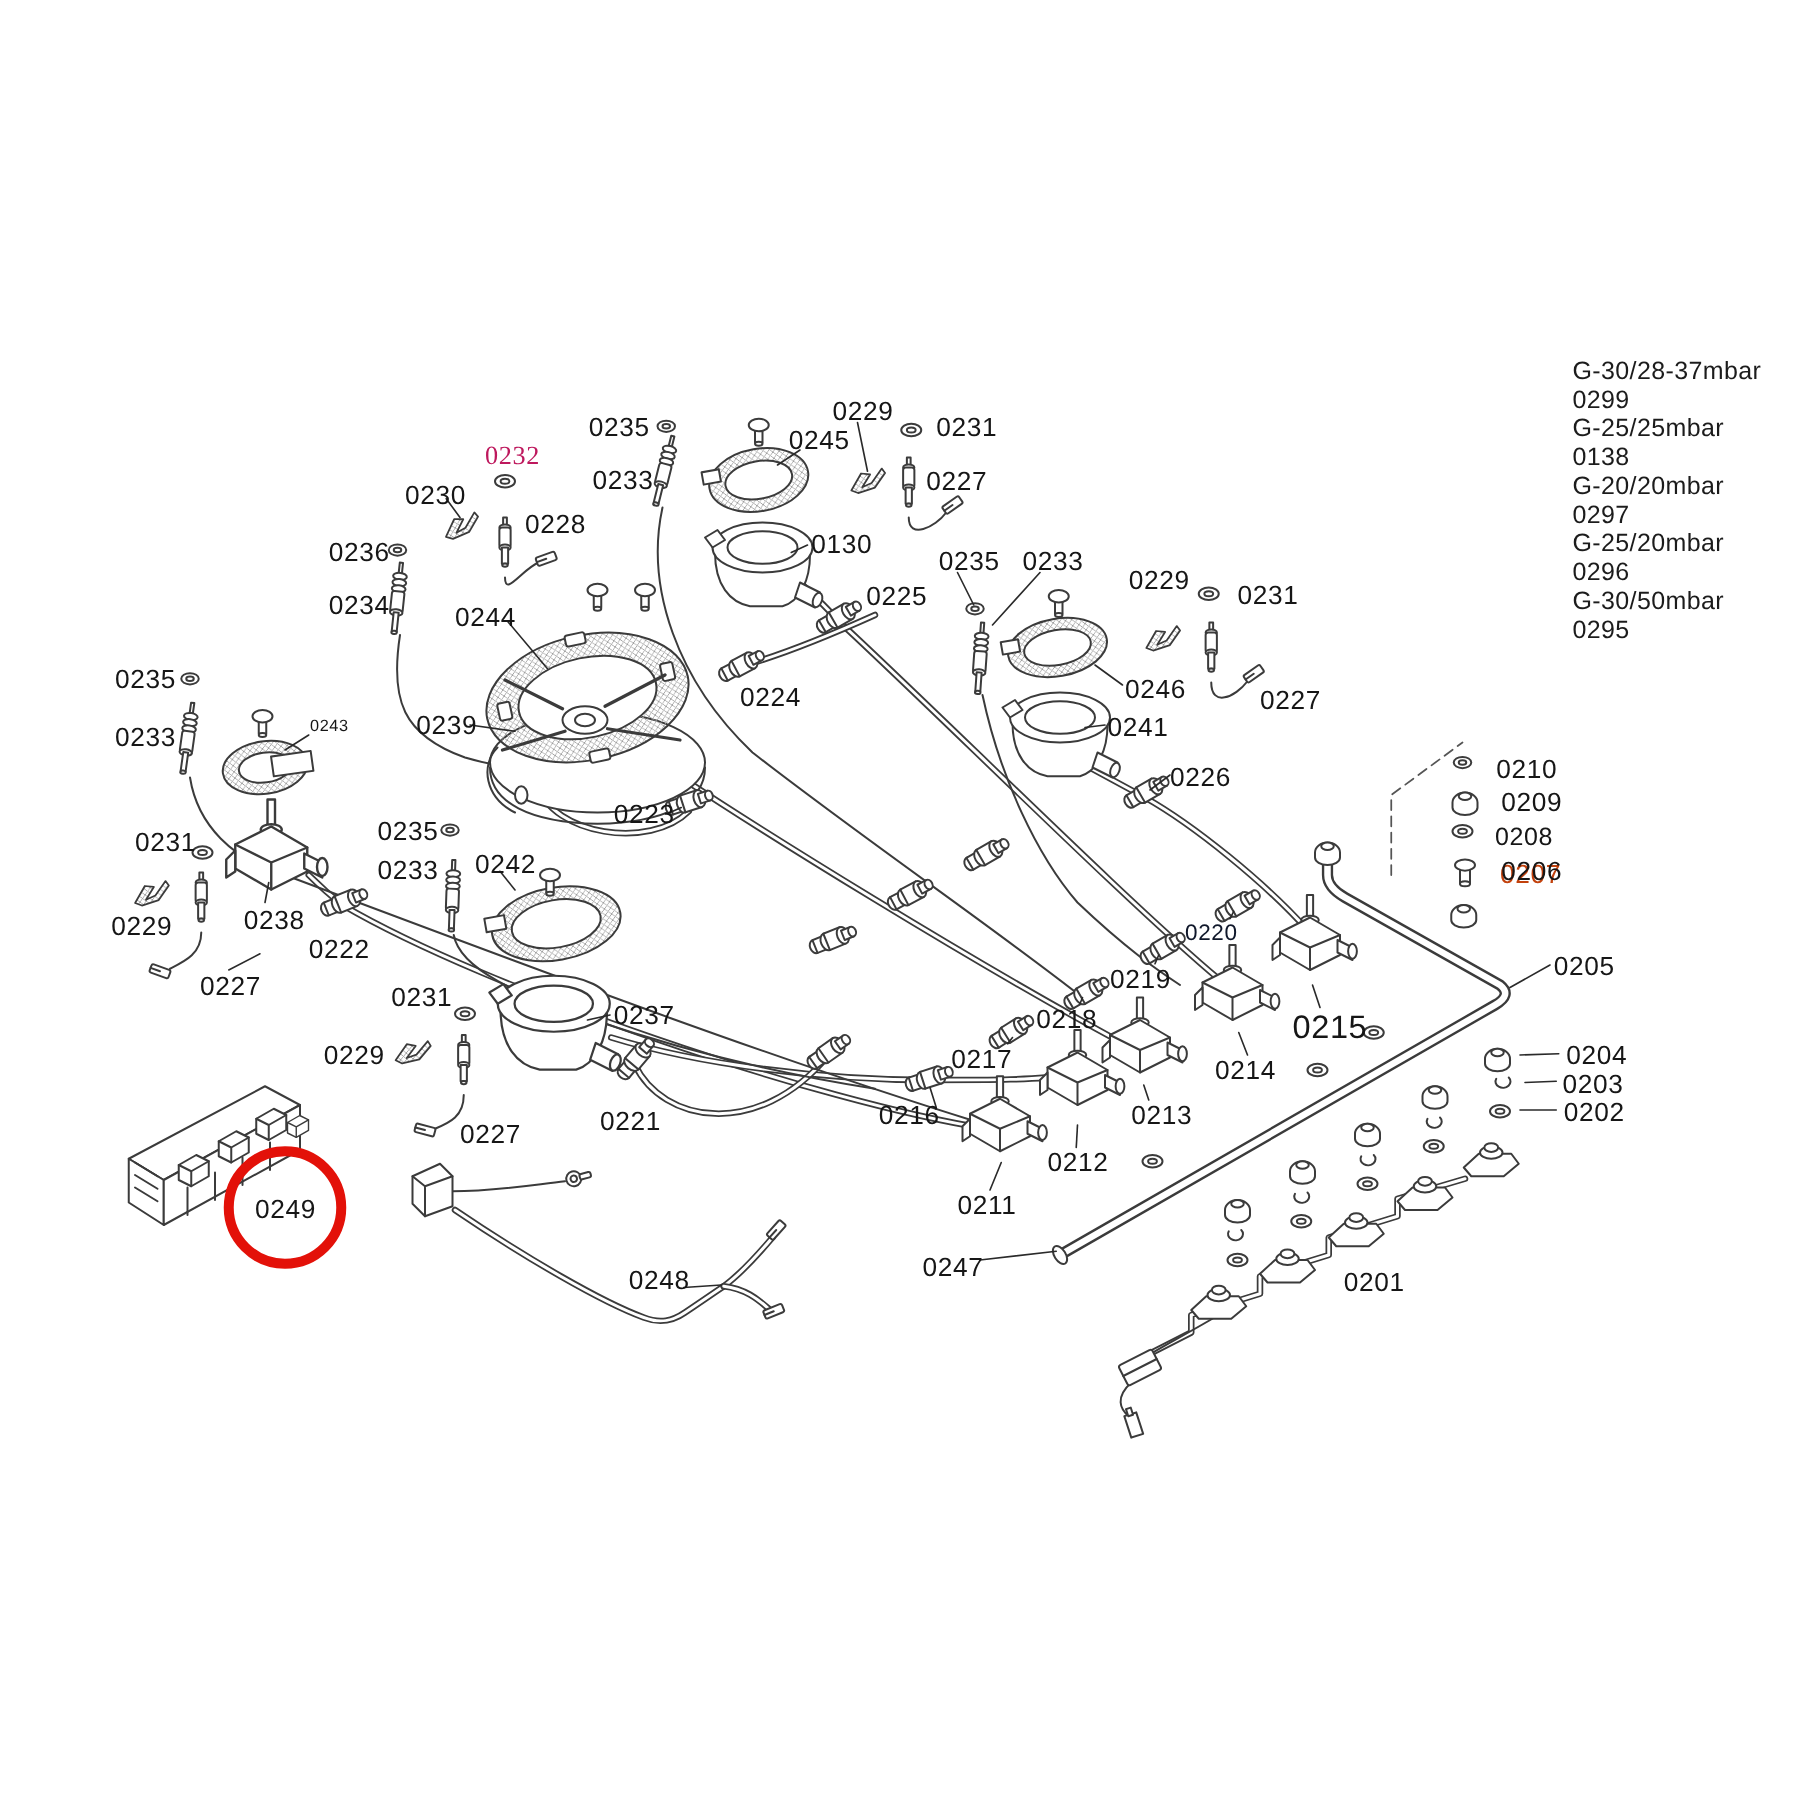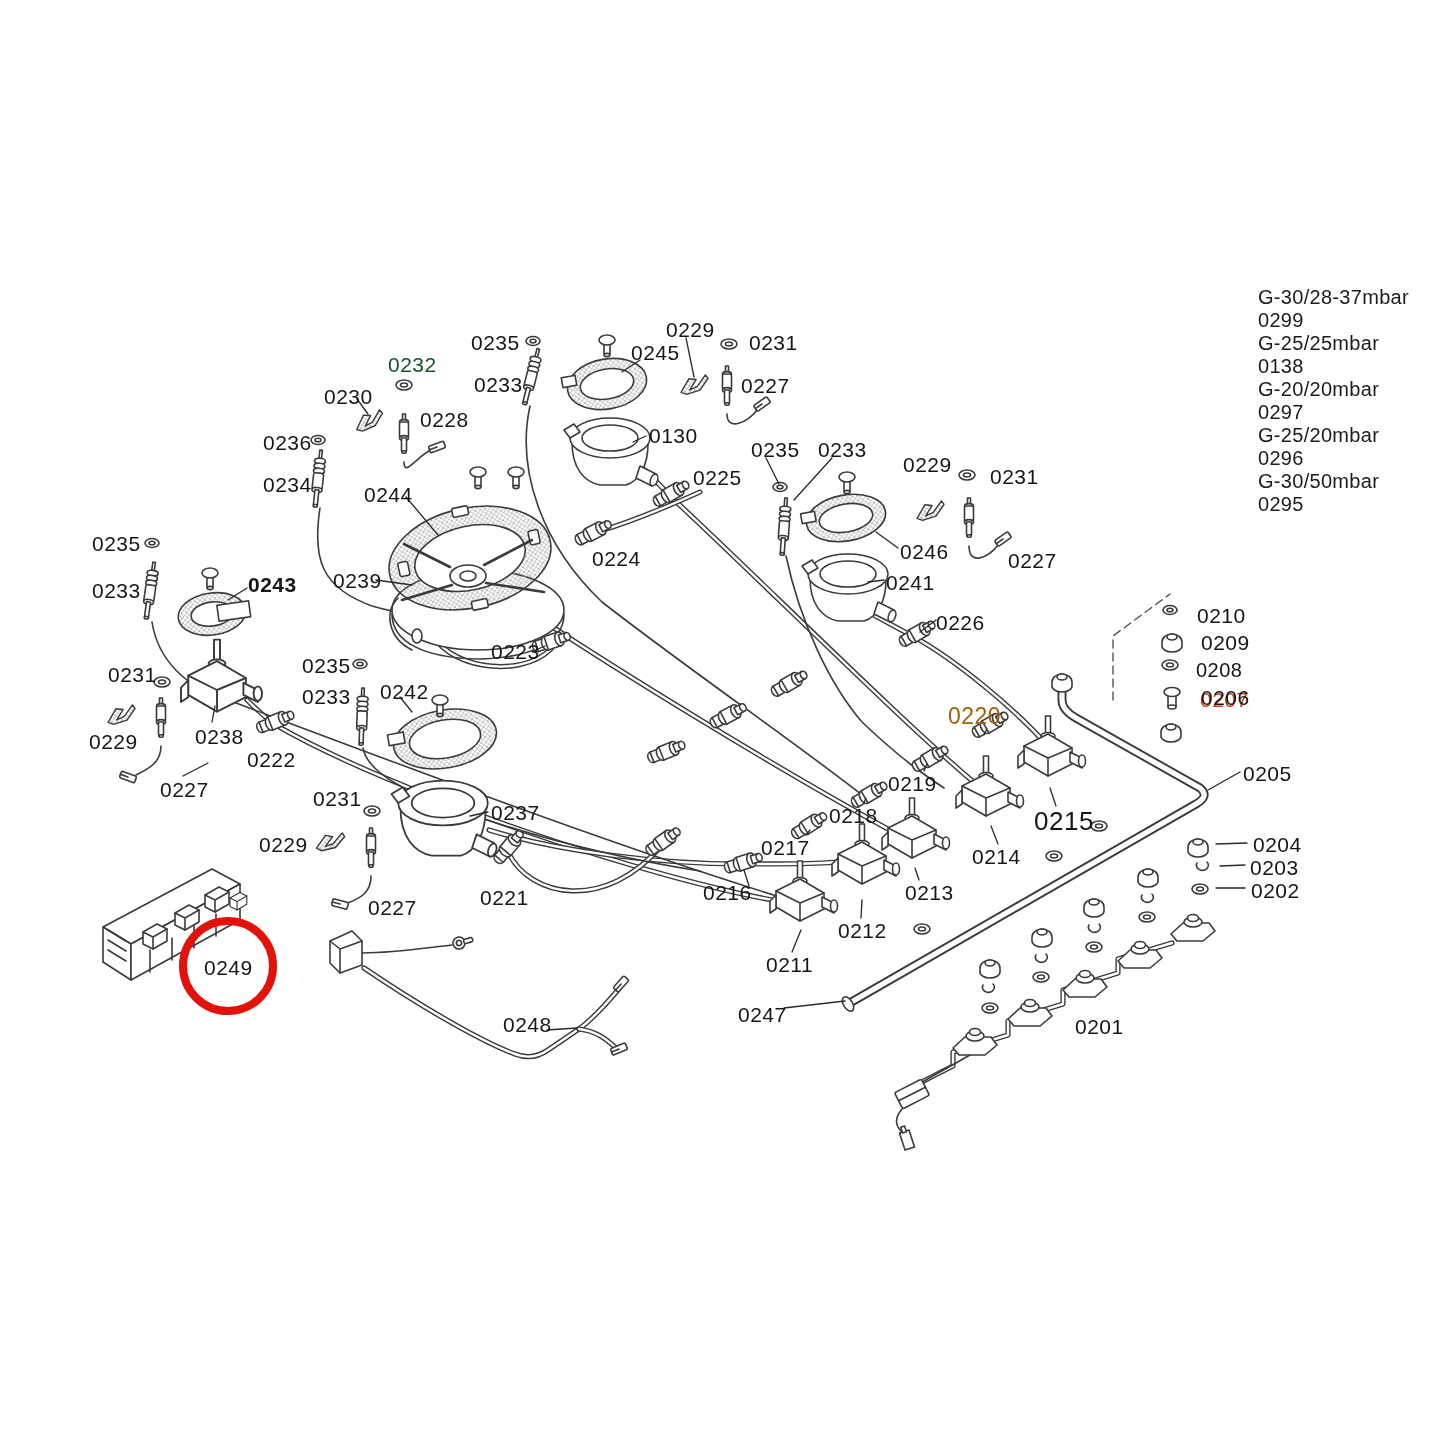--- a/index.html
+++ b/index.html
@@ -397,27 +397,27 @@
     <line class="leader" x1="1240" y1="772" x2="1208" y2="790"></line>
     <line class="leader" x1="1247" y1="843" x2="1216" y2="844"></line>
     <line class="leader" x1="1245" y1="865" x2="1220" y2="866"></line>
     <line class="leader" x1="1245" y1="888" x2="1216" y2="888"></line>
     <line class="leader" x1="488" y1="812" x2="470" y2="816"></line>
   </g>
 </svg>
 
 <div id="labels">
       <div class="plabel" style="left: 471px; top: 332px; font-size: 21px; color: rgb(22, 22, 22);">0235</div>
-      <div class="plabel" style="left: 388px; top: 354px; font-size: 21px; color: #14532d;">0232</div>
+      <div class="plabel" style="left: 388px; top: 354px; font-size: 21px; color: #be185d; font-family: Liberation Serif, serif;">0232</div>
       <div class="plabel" style="left: 324px; top: 386px; font-size: 21px; color: rgb(22, 22, 22);">0230</div>
       <div class="plabel" style="left: 420px; top: 409px; font-size: 21px; color: rgb(22, 22, 22);">0228</div>
       <div class="plabel" style="left: 263px; top: 432px; font-size: 21px; color: rgb(22, 22, 22);">0236</div>
       <div class="plabel" style="left: 263px; top: 474px; font-size: 21px; color: rgb(22, 22, 22);">0234</div>
       <div class="plabel" style="left: 364px; top: 484px; font-size: 21px; color: rgb(22, 22, 22);">0244</div>
-      <div class="plabel" style="left: 248px; top: 574px; font-size: 21px; color: rgb(22, 22, 22); font-weight: bold;">0243</div>
+      <div class="plabel" style="left: 248px; top: 574px; font-size: 13px; color: rgb(22, 22, 22);">0243</div>
       <div class="plabel" style="left: 333px; top: 570px; font-size: 21px; color: rgb(22, 22, 22);">0239</div>
       <div class="plabel" style="left: 474px; top: 374px; font-size: 21px; color: rgb(22, 22, 22);">0233</div>
       <div class="plabel" style="left: 631px; top: 342px; font-size: 21px; color: rgb(22, 22, 22);">0245</div>
       <div class="plabel" style="left: 666px; top: 319px; font-size: 21px; color: rgb(22, 22, 22);">0229</div>
       <div class="plabel" style="left: 749px; top: 332px; font-size: 21px; color: rgb(22, 22, 22);">0231</div>
       <div class="plabel" style="left: 741px; top: 375px; font-size: 21px; color: rgb(22, 22, 22);">0227</div>
       <div class="plabel" style="left: 649px; top: 425px; font-size: 21px; color: rgb(22, 22, 22);">0130</div>
       <div class="plabel" style="left: 693px; top: 467px; font-size: 21px; color: rgb(22, 22, 22);">0225</div>
       <div class="plabel" style="left: 592px; top: 548px; font-size: 21px; color: rgb(22, 22, 22);">0224</div>
       <div class="plabel" style="left: 751px; top: 439px; font-size: 21px; color: rgb(22, 22, 22);">0235</div>
@@ -441,21 +441,21 @@
       <div class="plabel" style="left: 313px; top: 788px; font-size: 21px; color: rgb(22, 22, 22);">0231</div>
       <div class="plabel" style="left: 259px; top: 834px; font-size: 21px; color: rgb(22, 22, 22);">0229</div>
       <div class="plabel" style="left: 491px; top: 802px; font-size: 21px; color: rgb(22, 22, 22);">0237</div>
       <div class="plabel" style="left: 368px; top: 897px; font-size: 21px; color: rgb(22, 22, 22);">0227</div>
       <div class="plabel" style="left: 480px; top: 887px; font-size: 21px; color: rgb(22, 22, 22);">0221</div>
       <div class="plabel" style="left: 491px; top: 641px; font-size: 21px; color: rgb(22, 22, 22);">0223</div>
       <div class="plabel" style="left: 703px; top: 882px; font-size: 21px; color: rgb(22, 22, 22);">0216</div>
       <div class="plabel" style="left: 761px; top: 837px; font-size: 21px; color: rgb(22, 22, 22);">0217</div>
       <div class="plabel" style="left: 829px; top: 805px; font-size: 21px; color: rgb(22, 22, 22);">0218</div>
       <div class="plabel" style="left: 888px; top: 773px; font-size: 21px; color: rgb(22, 22, 22);">0219</div>
-      <div class="plabel" style="left: 948px; top: 705px; font-size: 23px; color: #a16207;">0220</div>
+      <div class="plabel" style="left: 948px; top: 737px; font-size: 18px; color: #0f172a;">0220</div>
       <div class="plabel" style="left: 1034px; top: 808px; font-size: 26px; color: rgb(22, 22, 22);">0215</div>
       <div class="plabel" style="left: 972px; top: 846px; font-size: 21px; color: rgb(22, 22, 22);">0214</div>
       <div class="plabel" style="left: 905px; top: 882px; font-size: 21px; color: rgb(22, 22, 22);">0213</div>
       <div class="plabel" style="left: 838px; top: 920px; font-size: 21px; color: rgb(22, 22, 22);">0212</div>
       <div class="plabel" style="left: 766px; top: 954px; font-size: 21px; color: rgb(22, 22, 22);">0211</div>
       <div class="plabel" style="left: 738px; top: 1004px; font-size: 21px; color: rgb(22, 22, 22);">0247</div>
       <div class="plabel" style="left: 503px; top: 1014px; font-size: 21px; color: rgb(22, 22, 22);">0248</div>
       <div class="plabel" style="left: 204px; top: 957px; font-size: 21px; color: rgb(22, 22, 22);">0249</div>
       <div class="plabel" style="left: 1197px; top: 605px; font-size: 21px; color: rgb(22, 22, 22);">0210</div>
       <div class="plabel" style="left: 1201px; top: 632px; font-size: 21px; color: rgb(22, 22, 22);">0209</div>

